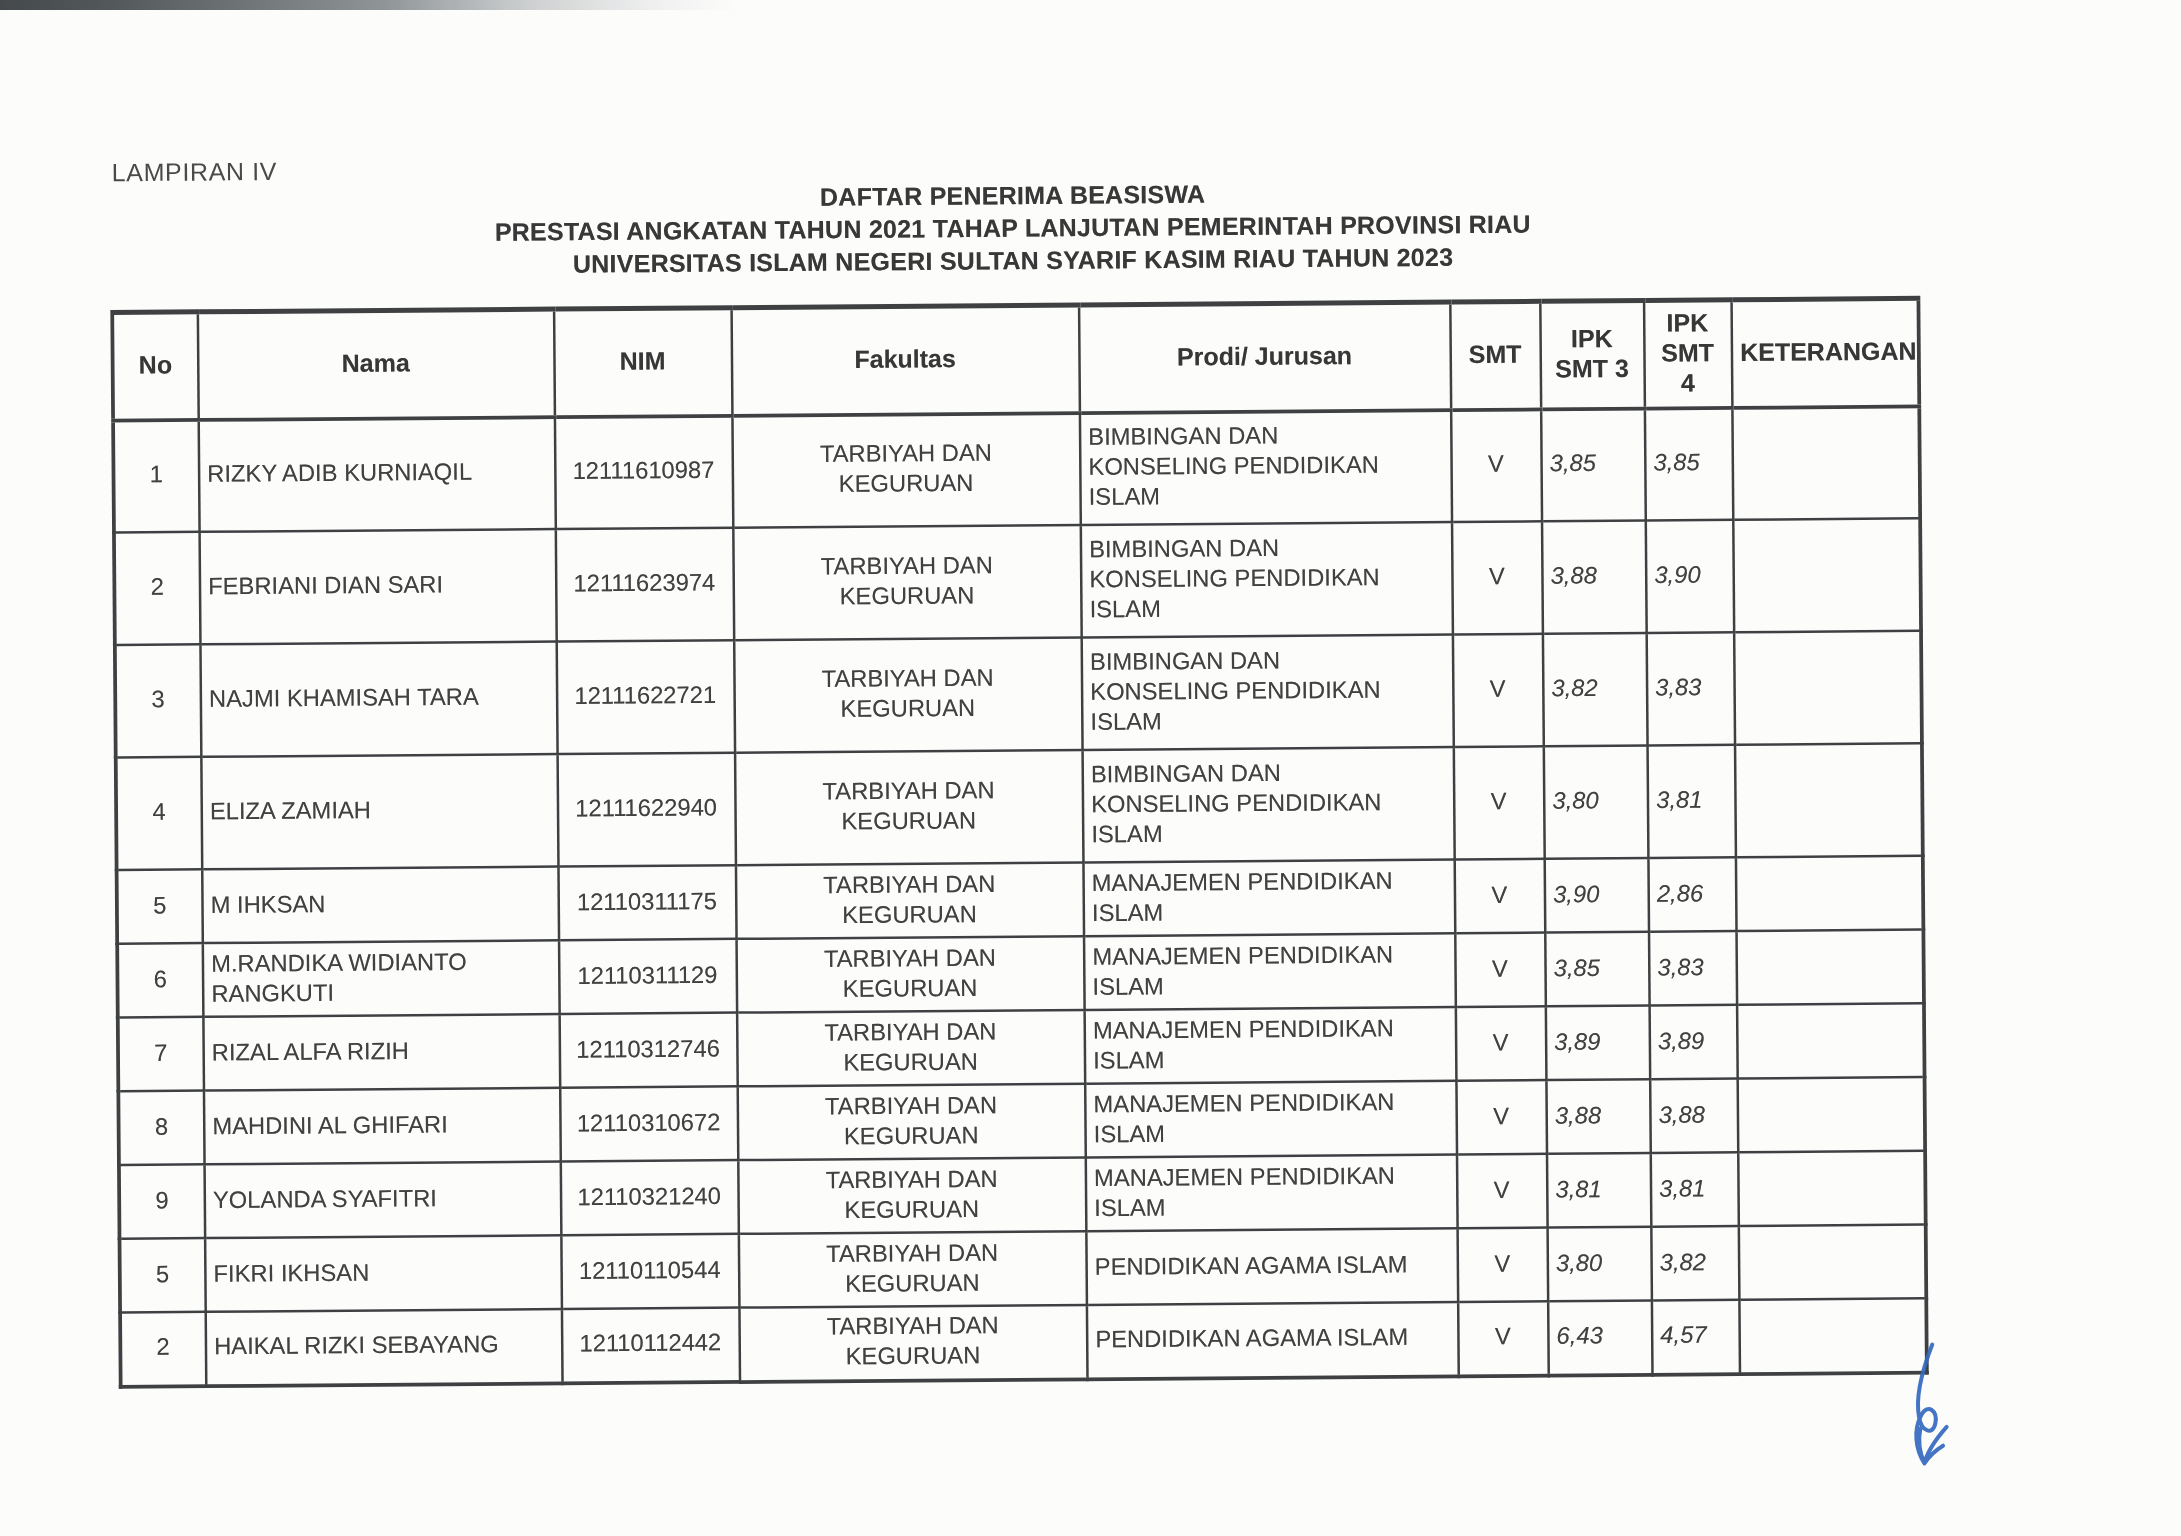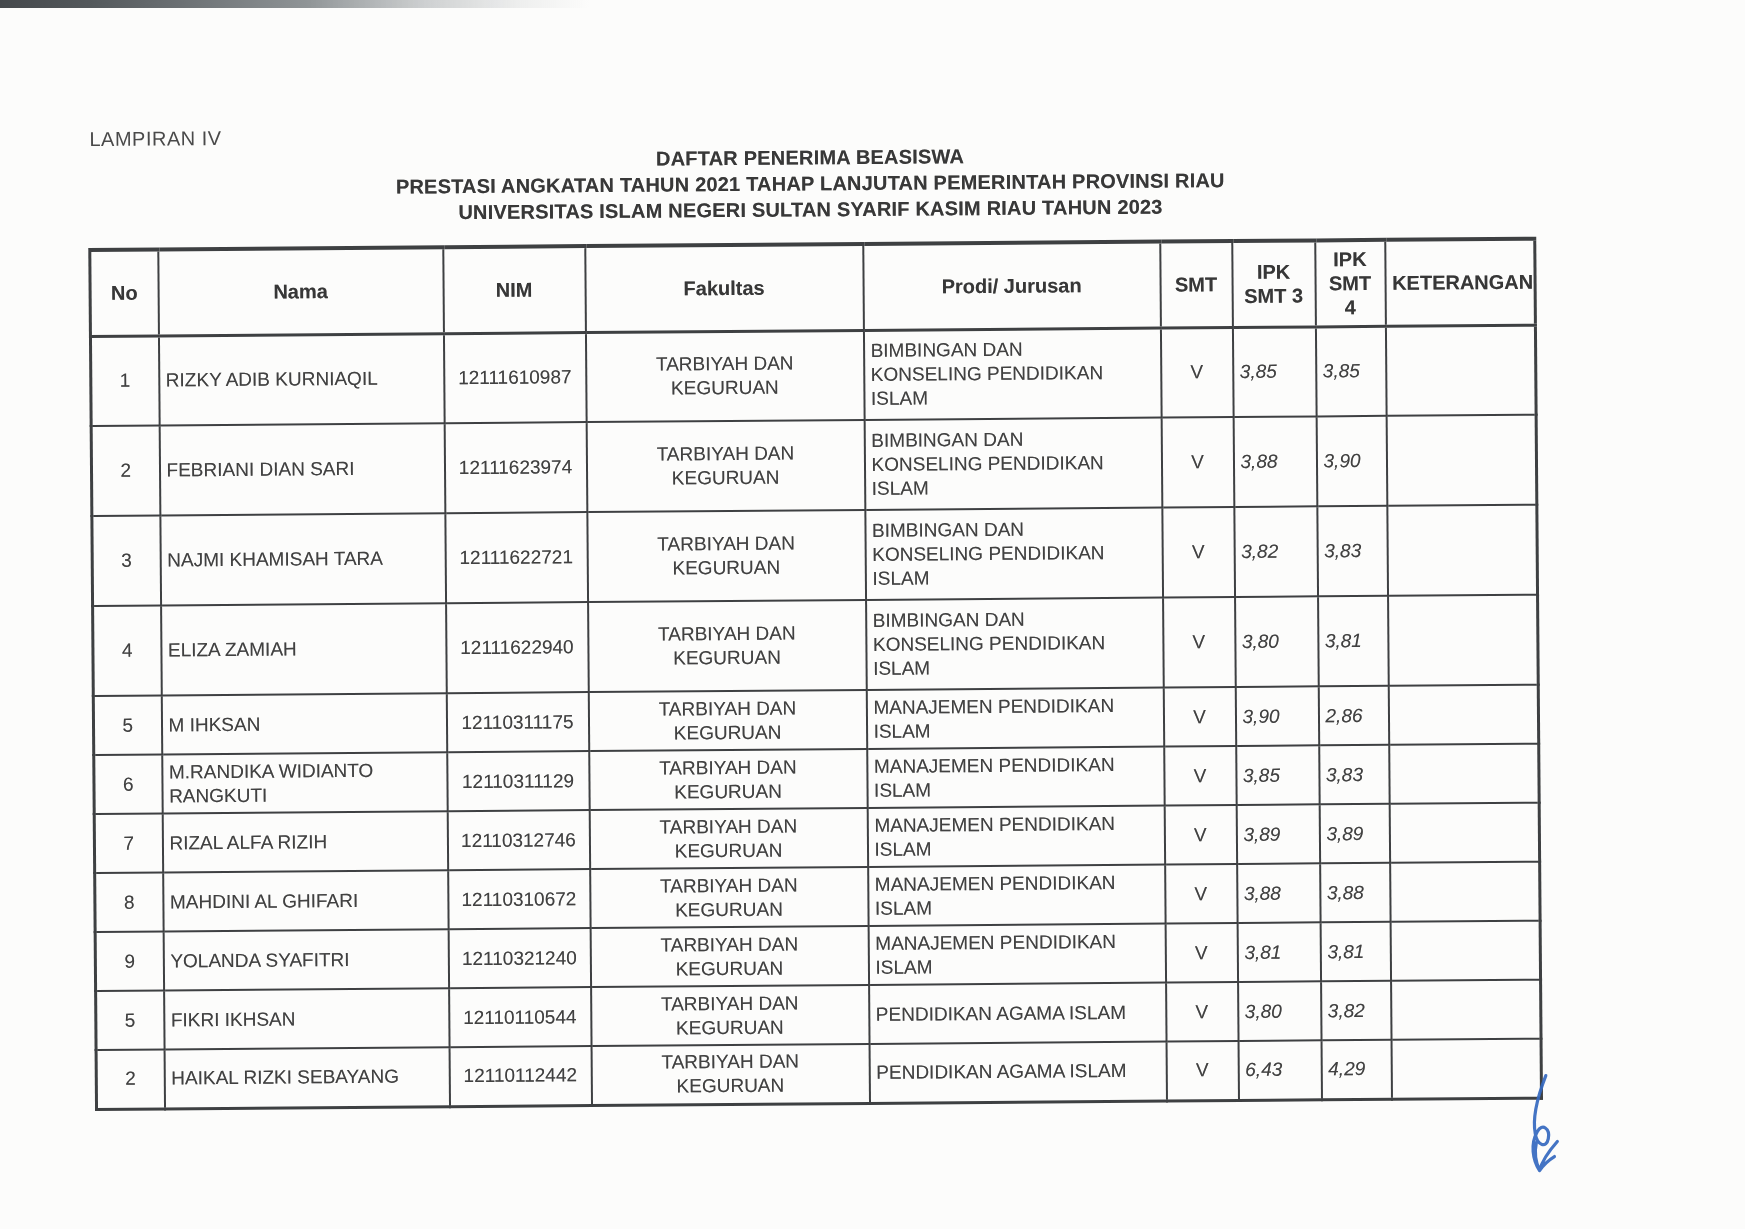--- a/index.html
+++ b/index.html
@@ -256,21 +256,21 @@
       </tr>
       <tr class="r-med">
         <td class="c-no">2</td>
         <td class="c-nama">HAIKAL RIZKI SEBAYANG</td>
         <td class="c-nim">12110112442</td>
         <td class="c-fak">TARBIYAH DAN
 KEGURUAN</td>
         <td class="c-prodi">PENDIDIKAN AGAMA ISLAM</td>
         <td class="c-smt">V</td>
         <td class="c-ipk">6,43</td>
-        <td class="c-ipk">4,29</td>
+        <td class="c-ipk">4,57</td>
         <td class="c-ket"></td>
       </tr>
     </tbody>
   </table>
 
   <svg class="ink-mark" viewBox="0 0 60 112" xmlns="http://www.w3.org/2000/svg">
     <path d="M33,4 C25,24 19,46 22,62 C24,74 33,77 35,67 C37,57 29,51 24,60 C17,72 19,88 26,99 C28,91 35,80 44,70 M26,99 C22,90 21,80 23,71 M26,99 C30,93 36,88 41,85" stroke="#3468bf" fill="none" stroke-width="3.2" stroke-linecap="round" stroke-linejoin="round" opacity="0.92"></path>
   </svg>
 
 </div>

